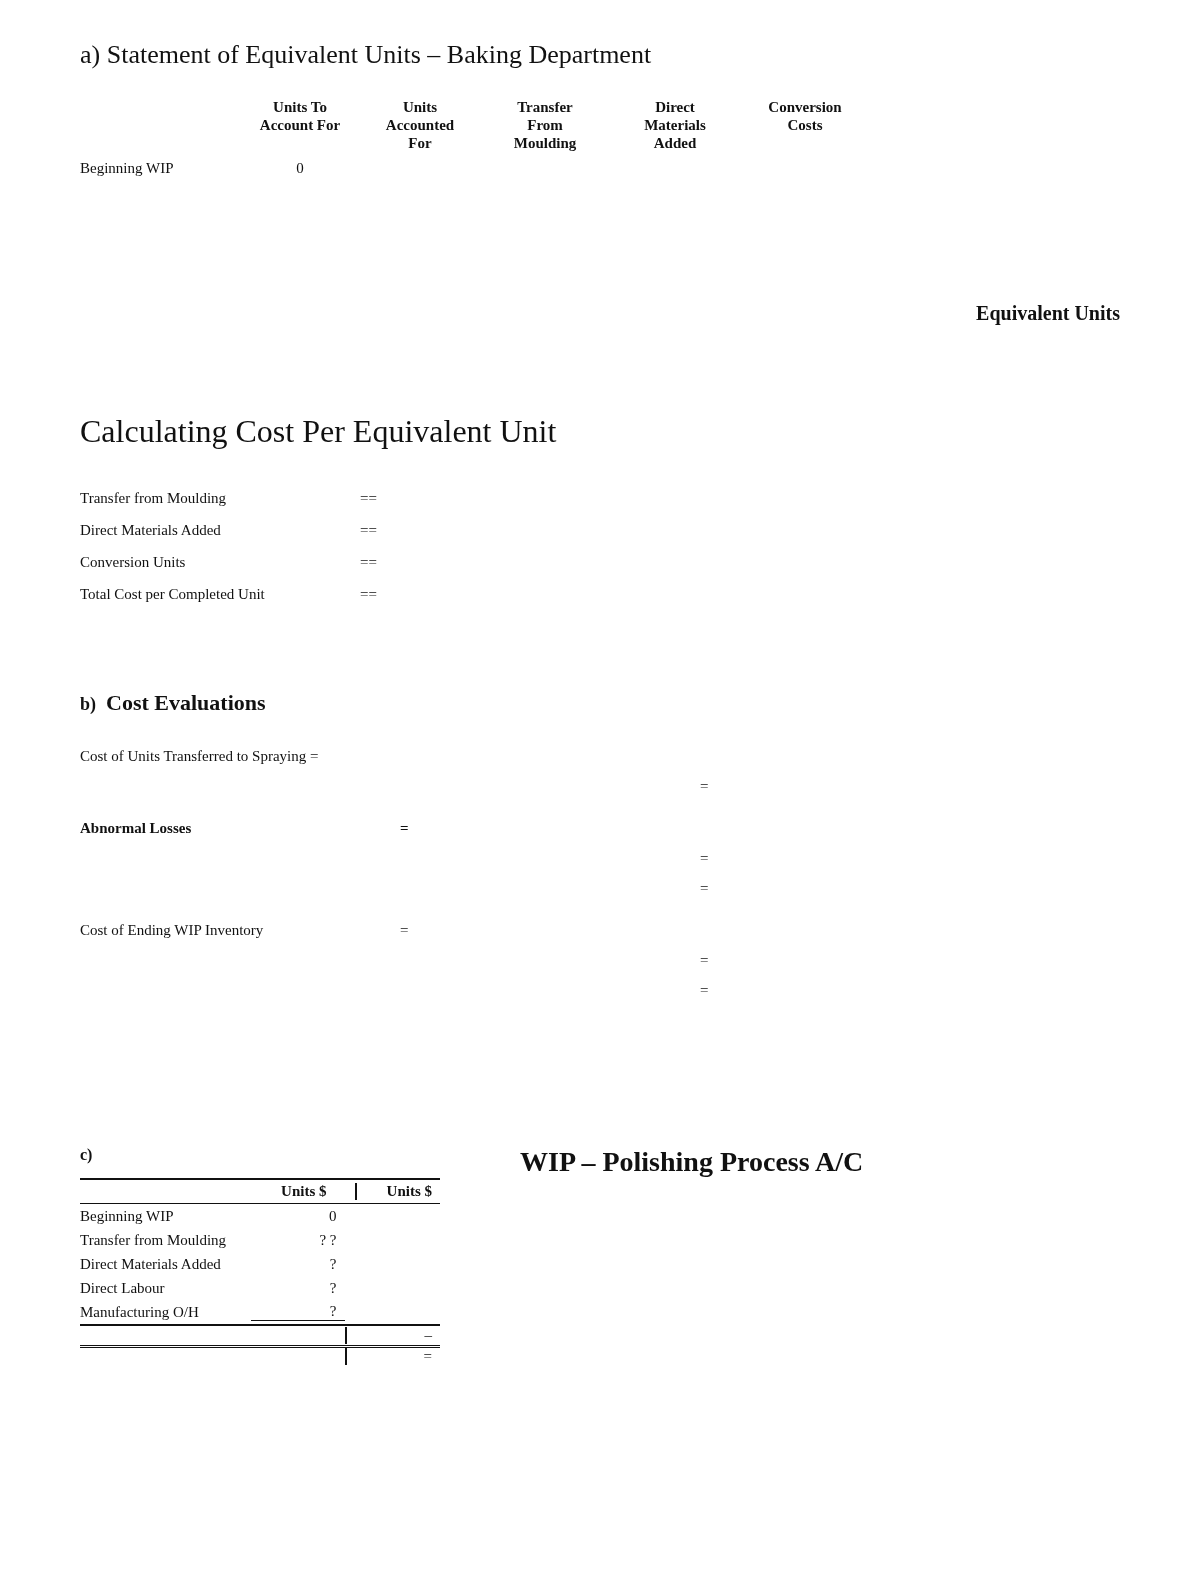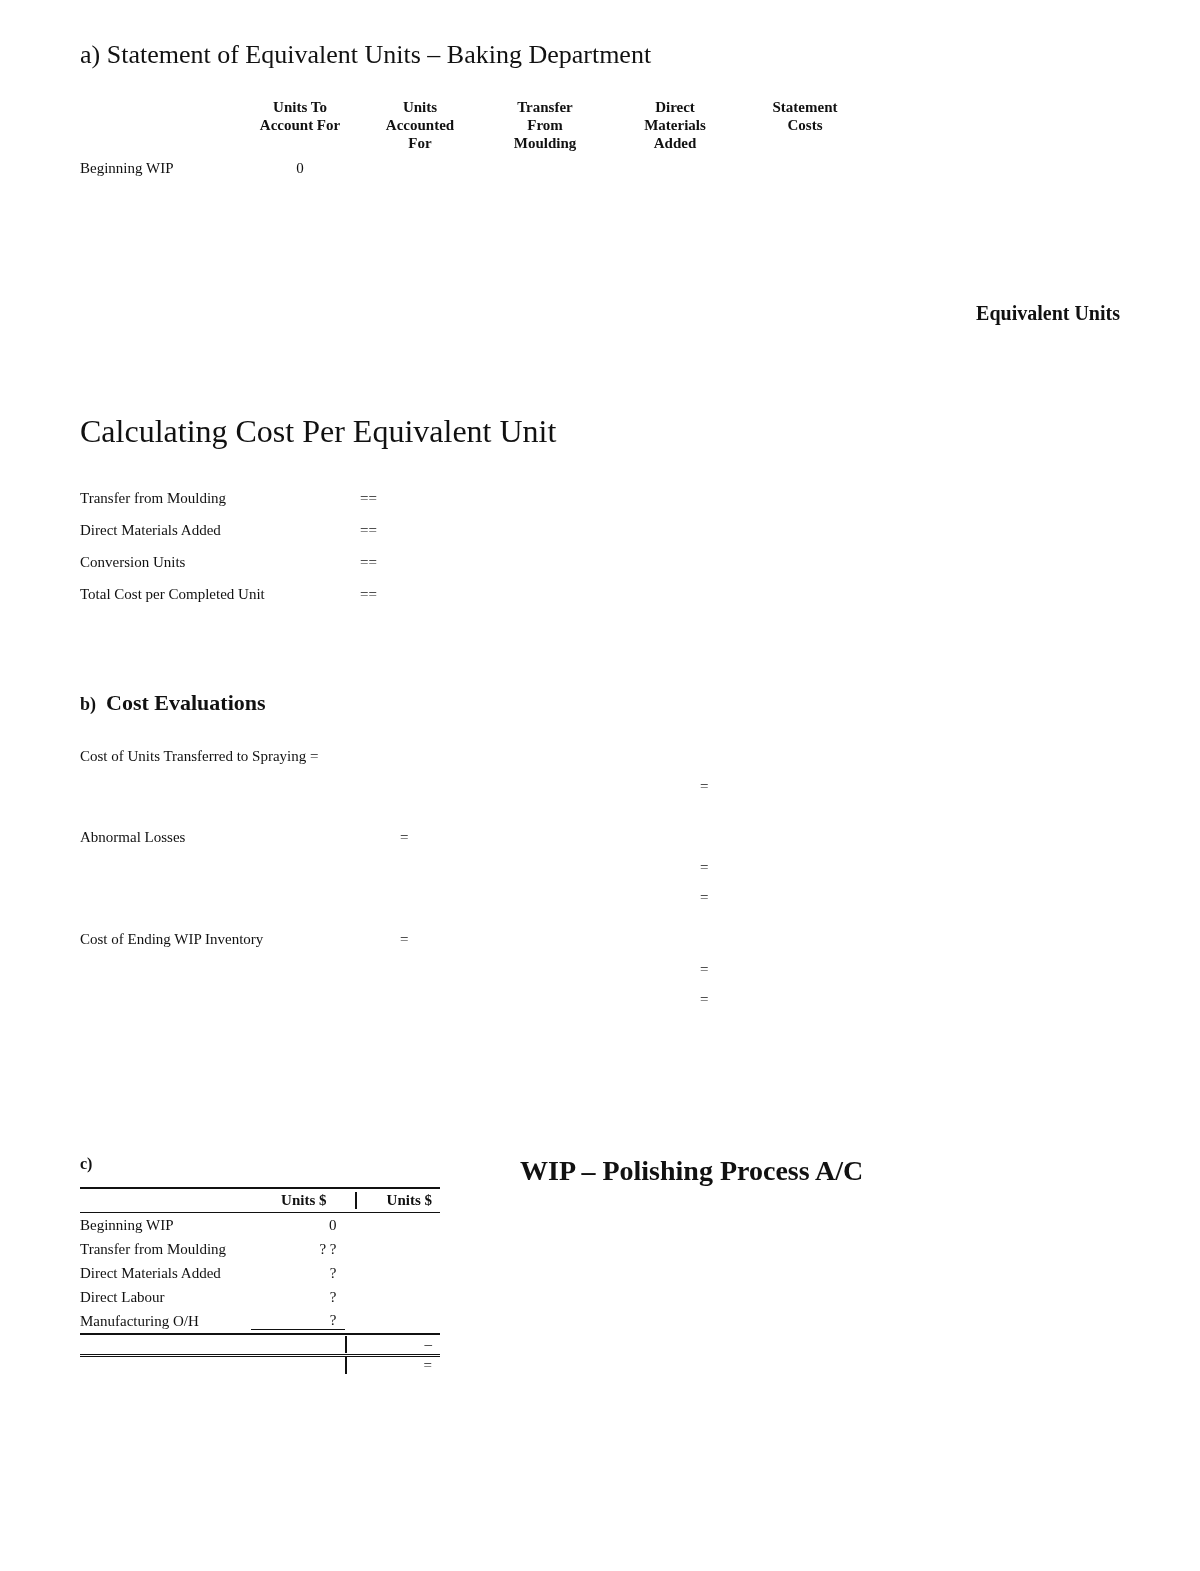--- a/index.html
+++ b/index.html
@@ -247,21 +247,21 @@
     <span>Transfer</span><br>
     <span>From</span><br>
     <span>Moulding</span>
   </div>
   <div class="col4 col-header">
     <span>Direct</span><br>
     <span>Materials</span><br>
     <span>Added</span>
   </div>
   <div class="col5 col-header">
-    <span>Statement</span><br>
+    <span>Conversion</span><br>
     <span>Costs</span>
   </div>
 </div>
 
 <div class="data-row">
   <div class="row-label">Beginning WIP</div>
   <div class="row-val">0</div>
   <div class="row-val2"></div>
   <div class="row-val3"></div>
   <div class="row-val4"></div>
@@ -310,21 +310,21 @@
 
   <div class="eval-row">
     <div class="eval-label">Cost of Units Transferred to Spraying =</div>
   </div>
 
   <div class="eval-row eval-indent">
     <div class="eval-label"></div>
     <div class="eval-eq" style="margin-left:280px;">=</div>
   </div>
 
-  <div class="eval-row" style="margin-top:23px;">
+  <div class="eval-row" style="margin-top:14px;font-weight:bold;">
     <div class="eval-label">Abnormal Losses</div>
     <div class="eval-eq">=</div>
   </div>
 
   <div class="eval-row eval-indent">
     <div class="eval-label"></div>
     <div class="eval-eq" style="margin-left:280px;">=</div>
   </div>
 
   <div class="eval-row eval-indent">

